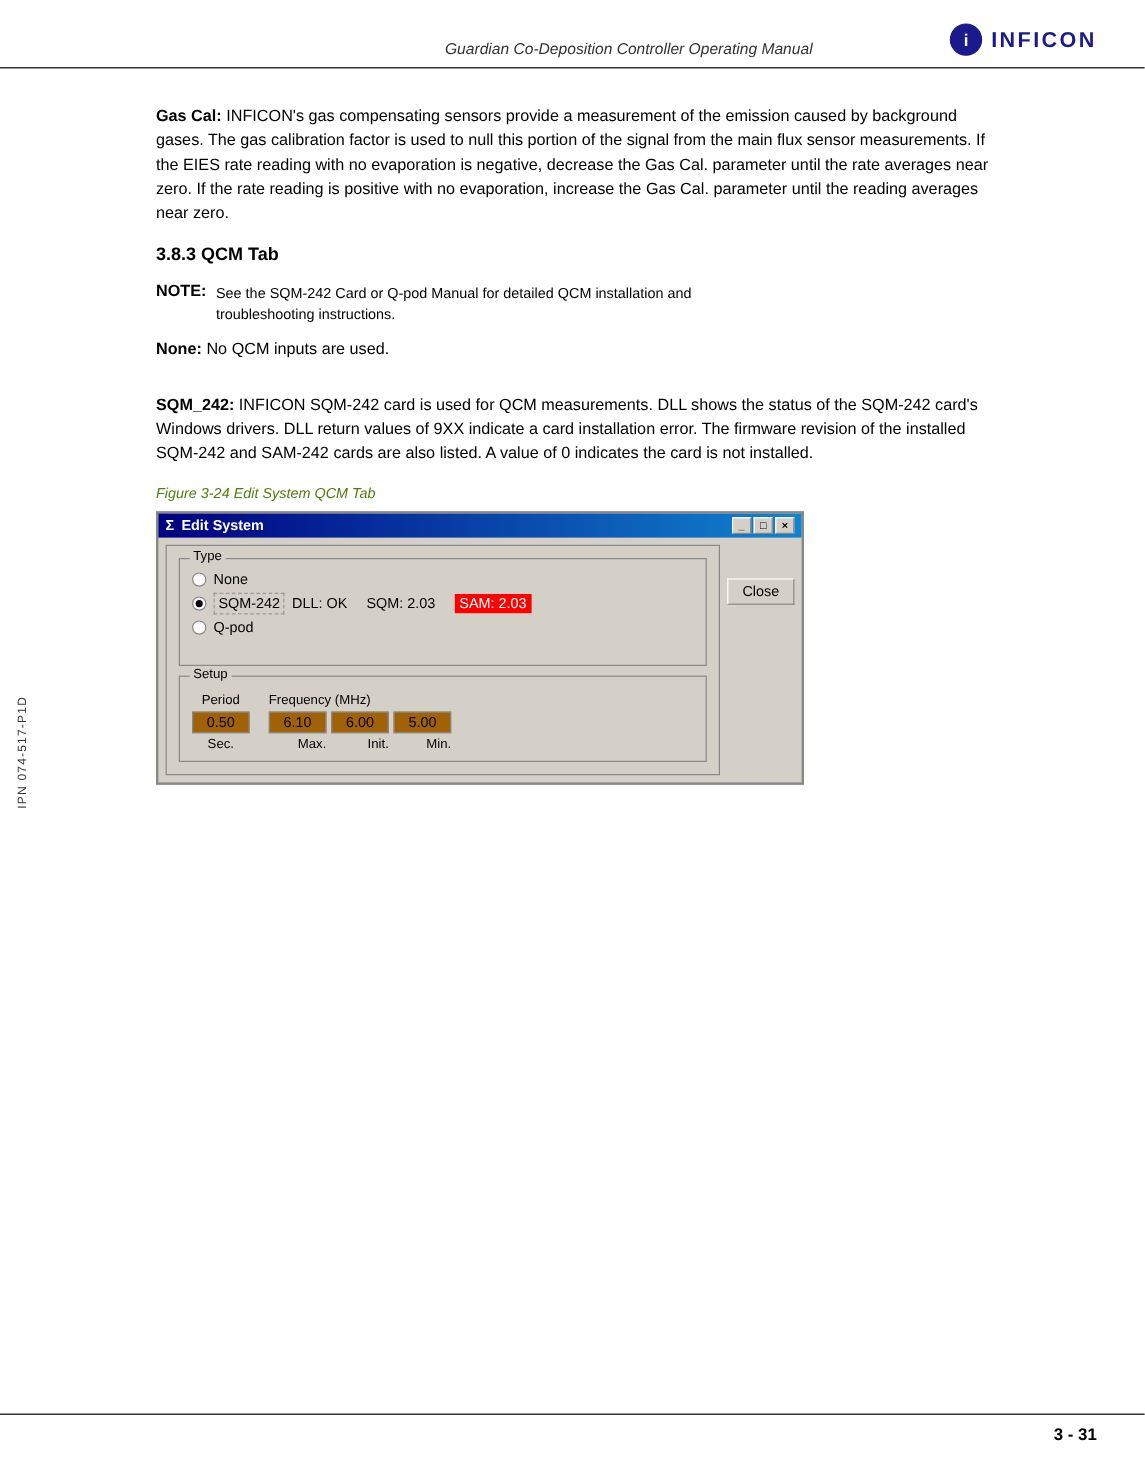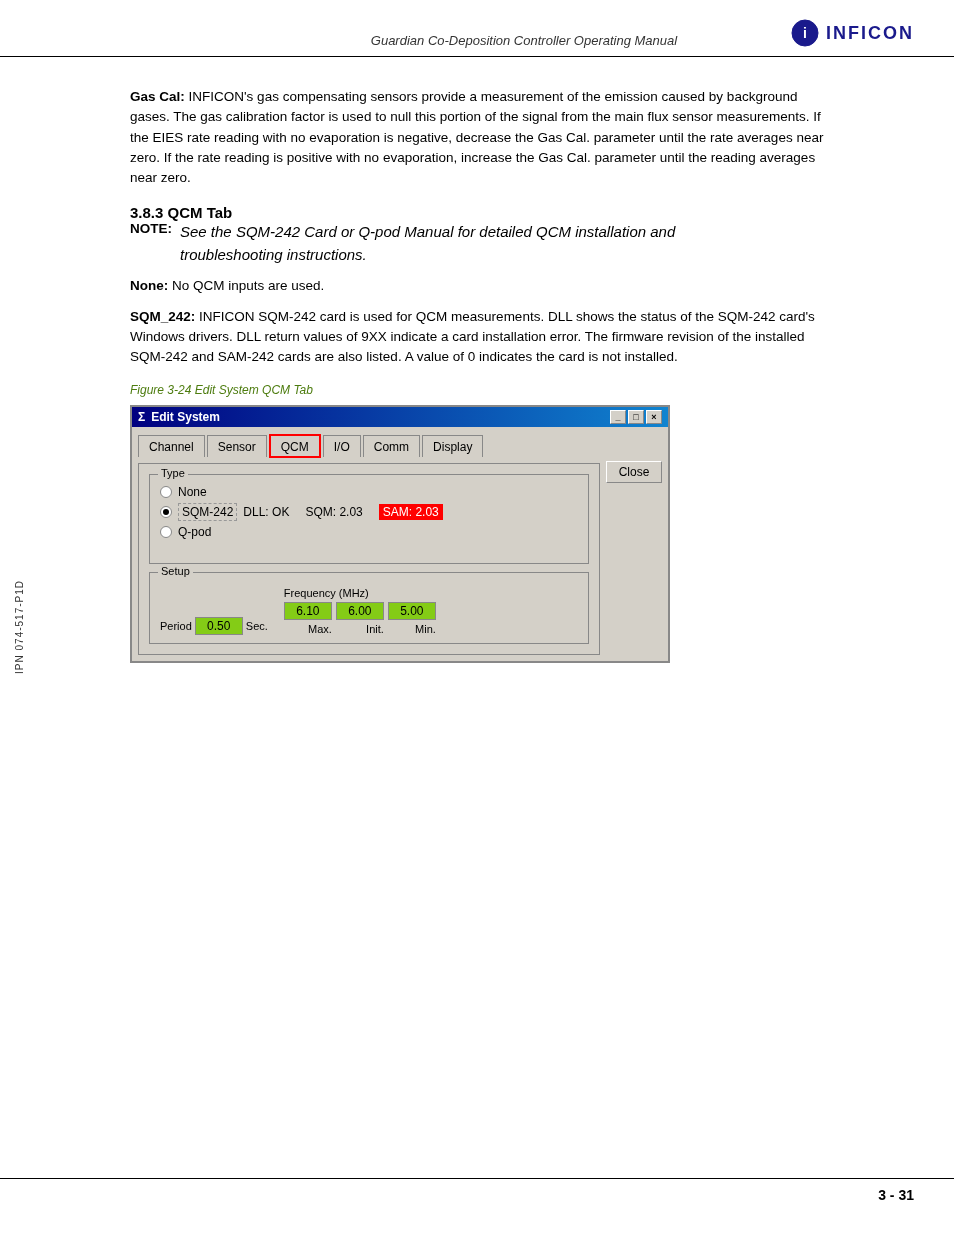--- a/index.html
+++ b/index.html
@@ -74,43 +74,43 @@
     }
 
     .bold-term {
       font-weight: bold;
       text-align: center;
     }
 
     .section-heading {
       font-size: 15px;
       font-weight: bold;
+      margin-bottom: 14px;
       margin-top: 4px;
     }
 
     .note-block {
       display: flex;
       gap: 8px;
       margin-bottom: 10px;
     }
 
     .note-label {
       font-weight: bold;
       font-size: 13.5px;
       white-space: nowrap;
     }
 
     .note-text {
-      font-size: 15px;
+      font-size: 12px;
       line-height: 1.5;
-      font-style: italic;
     }
 
     .none-block {
-      margin-bottom: 10px;
+      margin-bottom: 26px;
       font-size: 13.5px;
       line-height: 1.5;
     }
 
     
     .figure-caption {
       font-size: 12px;
       font-style: italic;
       margin-bottom: 8px;
       color: #4d7c0f;
@@ -290,32 +290,32 @@
     
     .setup-row {
       display: flex;
       align-items: flex-end;
       gap: 16px;
       margin-top: 8px;
     }
 
     .field-group {
       display: flex;
-      flex-direction: row;
+      flex-direction: column;
       align-items: center;
       gap: 3px;
     }
 
     .field-label {
       font-size: 11px;
     }
 
     .text-input {
       border: 1px solid #888;
-      background: #84cc16;
+      background: #a16207;
       padding: 1px 4px;
       font-size: 12px;
       width: 48px;
       text-align: center;
     }
 
     .freq-group {
       display: flex;
       flex-direction: column;
       gap: 3px;
@@ -441,28 +441,20 @@
         <div class="dialog-controls">
           <div class="dialog-btn">_</div>
           <div class="dialog-btn">□</div>
           <div class="dialog-btn">×</div>
         </div>
       </div>
 
       <div class="dialog-body">
         <div class="dialog-main">
 
-          <div class="tab-bar">
-            <div class="tab">Channel</div>
-            <div class="tab">Sensor</div>
-            <div class="tab active">QCM</div>
-            <div class="tab">I/O</div>
-            <div class="tab">Comm</div>
-            <div class="tab">Display</div>
-          </div>
 
           <div class="tab-content-area">
 
             <div class="group-box">
               <span class="group-box-label">Type</span>
 
               <div class="radio-row">
                 <div class="radio-input"></div>
                 <span>None</span>
               </div>

